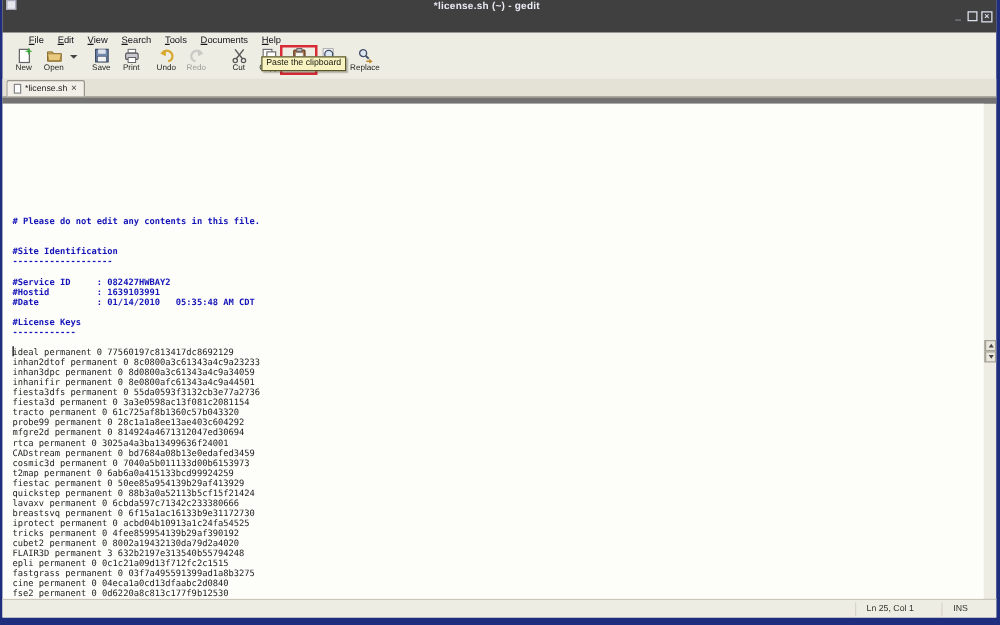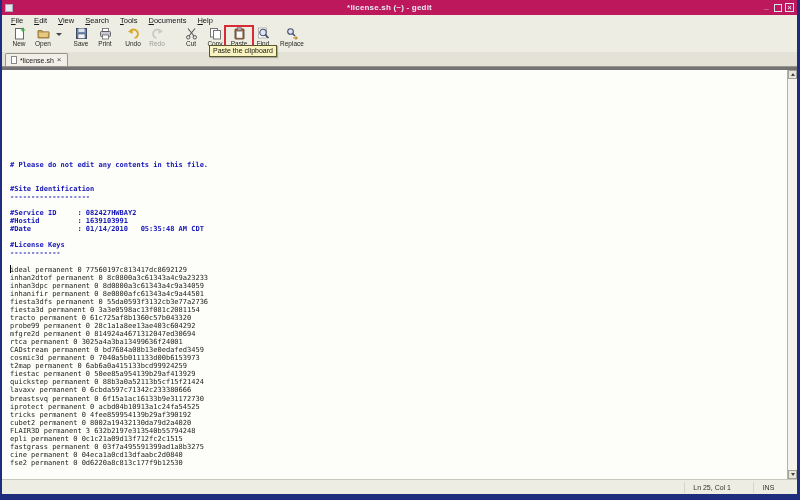--- a/index.html
+++ b/index.html
@@ -4,33 +4,33 @@
 <style>
   * { margin:0; padding:0; box-sizing:border-box; }
   html,body { width:800px; height:500px; overflow:hidden; }
   body { font-family:"Liberation Sans", sans-serif; }
 
   .window { position:relative; width:800px; height:500px; background:#1f2d7e; }
   .frame { position:absolute; left:2px; right:3px; top:0; bottom:6px;
            display:flex; flex-direction:column; background:#eeede4; }
 
   
-  .titlebar { height:15px; background:#be185d; color:#e9eaf4; display:flex;
-              align-items:center; font-size:8px; font-weight:bold; padding:0 3px; flex:0 0 auto; }
+  .titlebar { height:26px; background:#404040; color:#e9eaf4; display:flex;
+              font-size:8px; font-weight:bold; padding:0 3px; flex:0 0 auto; }
   .win-icon { width:8px; height:8px; background:#e6e6ee; border:1px solid #aab; margin-right:4px; }
   .title-text { flex:1; text-align:center; letter-spacing:.2px; }
   .win-controls { display:flex; gap:3px; align-items:center; }
   .wc { width:9px; height:9px; color:#dfe2f2; font-size:8px; line-height:8px;
         text-align:center; }
   .wc.max { border:1px solid #dfe2f2; width:8px; height:8px; }
   .wc.close { border:1px solid #dfe2f2; width:9px; height:9px; font-size:7px; }
 
   
   .menubar { height:11px; display:flex; align-items:center; font-size:7.5px;
-             color:#15151a; padding-left:4px; gap:1px; flex:0 0 auto; }
+             color:#15151a; padding-left:16px; gap:1px; flex:0 0 auto; }
   .menu-item { padding:0 5px; cursor:default; }
   .menu-item u { text-decoration:underline; }
 
   
   .toolbar { height:26px; display:flex; align-items:flex-start; padding:1px 0 0 5px;
              position:relative; flex:0 0 auto; }
   .tbtn { width:24px; display:flex; flex-direction:column; align-items:center;
           font-size:6.5px; color:#26261f; position:relative; }
   .tbtn svg { width:13px; height:13px; display:block; }
   .tbtn .lbl { margin-top:0; white-space:nowrap; }
@@ -51,21 +51,21 @@
   
   .tabbar { height:15px; background:#e4e2d7; display:flex; align-items:flex-end;
             padding-left:3px; border-bottom:1px solid #98968c; flex:0 0 auto; }
   .tab { height:13px; background:#f1efe7; border:1px solid #98968c; border-bottom:none;
          border-radius:2px 2px 0 0; display:flex; align-items:center; gap:3px;
          font-size:7px; color:#222; padding:0 5px; }
   .tab-file-icon { width:6px; height:8px; background:#fcfcfc; border:1px solid #888; }
   .tab-close { color:#444; font-size:8px; line-height:8px; }
 
   
-  .main { flex:1 1 auto; display:flex; border-top:3px solid #737373; overflow:hidden; position:relative; }
+  .main { flex:1 1 auto; display:flex; border-top:5px solid #737373; overflow:hidden; position:relative;align-items:center; }
   .editor { flex:1; background:#fdfdf9; overflow:hidden; padding:2px 0 0 8px;
             font-family:"DejaVu Sans Mono", monospace; font-size:7px;
             line-height:8.07px; color:#1c1c1c; position:relative; }
   .line { white-space:pre; height:8.07px; }
   .line.comment { color:#1414b8; font-weight:bold; }
   .cursor { position:absolute; left:8px; top:195px; width:1px; height:8px; background:#000; }
 
   
   .scrollbar { flex:0 0 10px; background:#f4f3ec; border-left:1px solid #b5b3a8;
                display:flex; flex-direction:column; justify-content:space-between;

